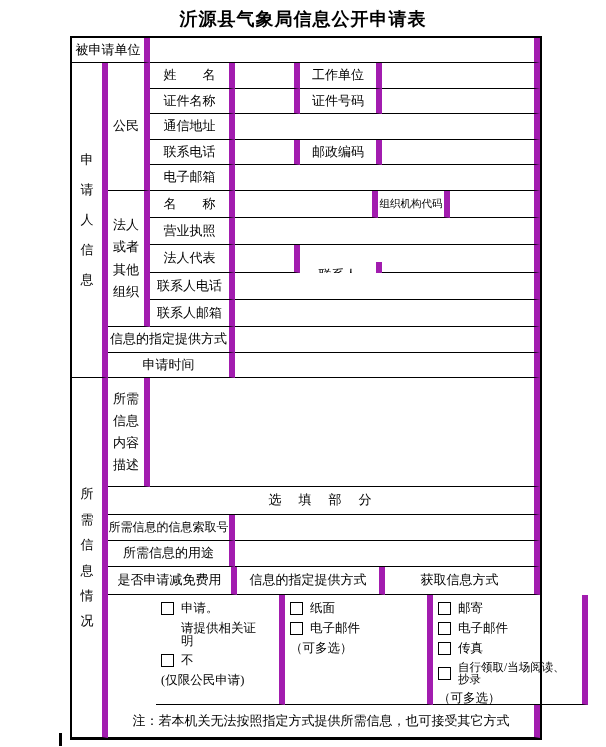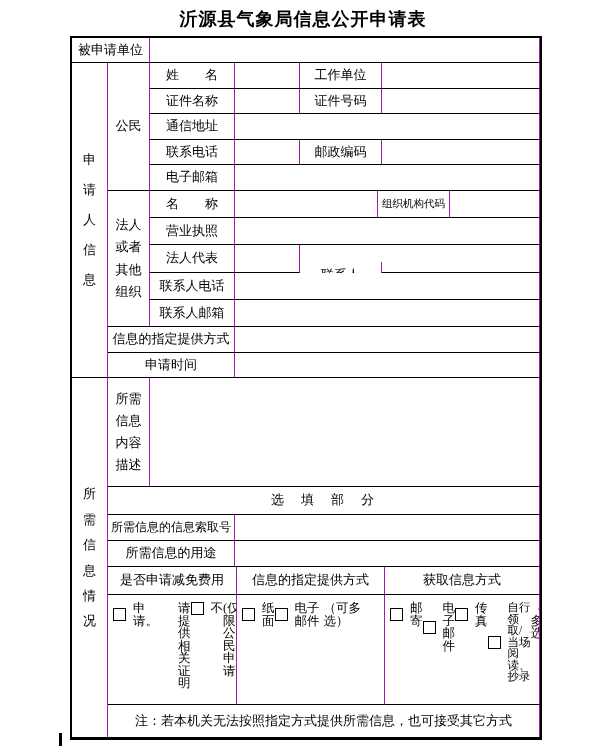--- a/index.html
+++ b/index.html
@@ -17,37 +17,37 @@
     letter-spacing:1px;
   }
   .tbl{
     position:absolute;left:70px;top:36px;
     width:468px;height:700px;
     border:2px solid #000;
     box-sizing:content-box;
   }
   .cell{
     position:absolute;box-sizing:border-box;
-    border-right:1px solid #a21caf;border-bottom:1px solid #000;
+    border-right:6px solid #a21caf;border-bottom:1px solid #000;
     display:flex;align-items:center;justify-content:center;
     font-size:13px;line-height:1.25;text-align:center;
     overflow:hidden;
   }
   .v{white-space:pre-line;}
   .lh-wide{line-height:2.3;}
   .lh-mid{line-height:1.95;}
   .lh-4{line-height:1.7;}
   .bold{font-weight:normal;}
   .small{font-size:10.5px;}
   .sz12{font-size:12px;text-align:center;}
   .blank{background:#fff;}
   .chkcell{
     align-items:flex-start;justify-content:flex-start;
-    flex-direction:row;text-align:left;
-    padding:7px 17px 0 5px;font-size:12.5px;line-height:1.0;
+    flex-direction:column;text-align:left;
+    padding:7px 17px 0 5px;font-size:12.5px;line-height:1.0;margin-left:48px;
   }
   .opt-line{display:flex;align-items:center;margin-bottom:7px;}
   .opt-indent{padding-left:20px;}
   .chk{
     display:inline-block;width:11px;height:11px;
     border:1px solid #000;margin-right:7px;flex-shrink:0;
     background:#fff;
   }
   .cursor-mark{
     position:absolute;left:59px;top:733px;width:3px;height:13px;background:#000;

